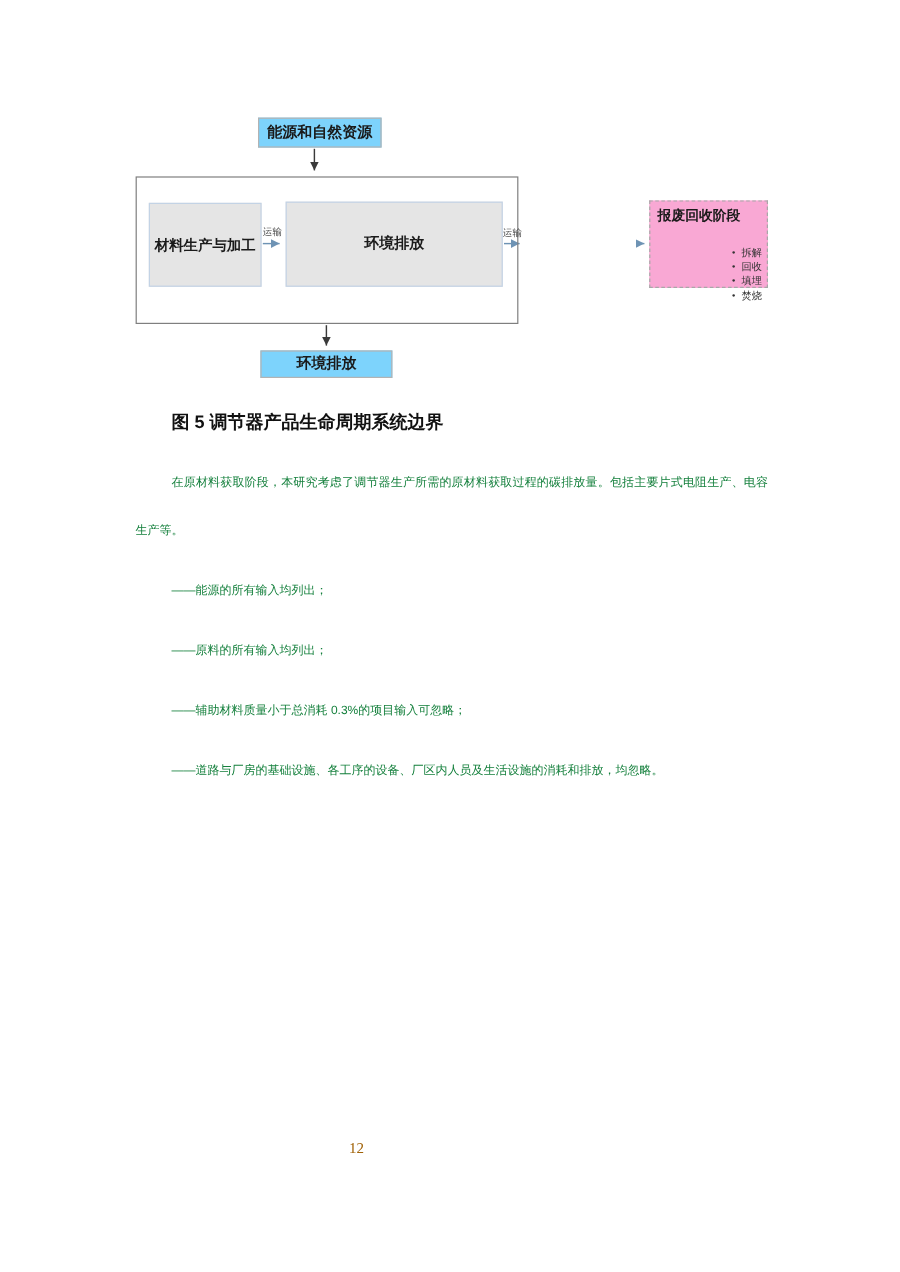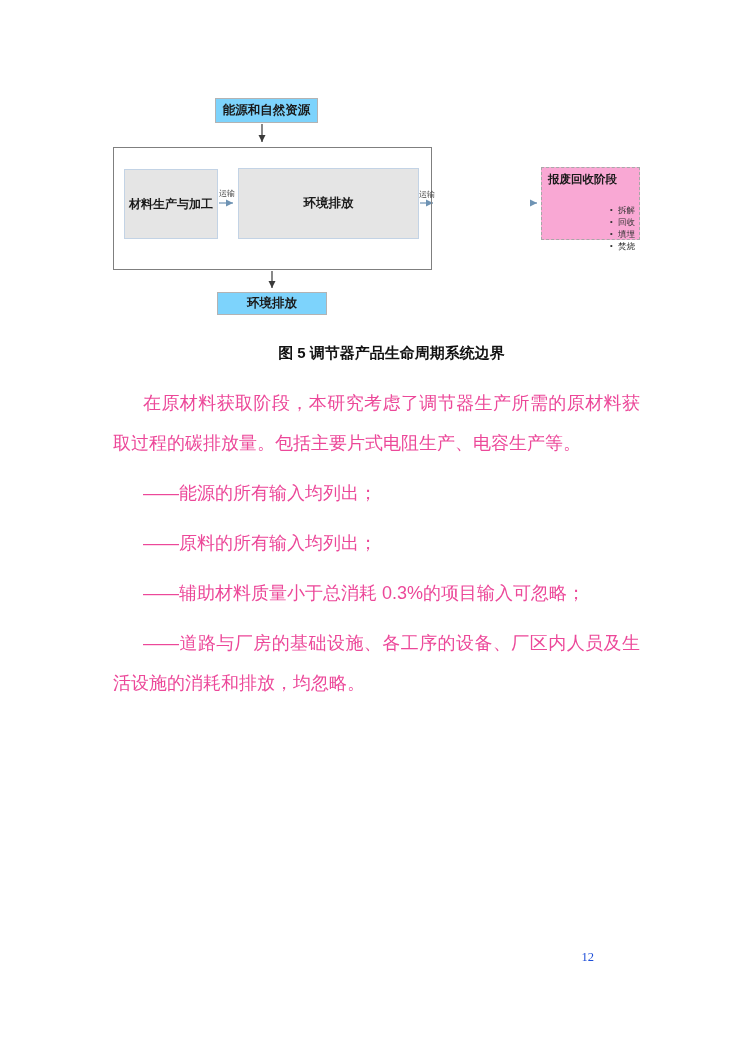--- a/index.html
+++ b/index.html
@@ -79,40 +79,39 @@
     left: 113px; top: 333px;
     width: 527px;
   }
   .caption {
     font-size: 15px;
     font-weight: 600;
     line-height: 40px;
     text-indent: 30px;
     margin-bottom: 10px;
     color: #111;
-    text-align: center;
   }
   .para {
-    font-size: 18px;
+    font-size: 10px;
     font-weight: 500;
     line-height: 40px;
     text-indent: 30px;
     text-align: justify;
     margin-bottom: 10px;
-    color: #ec4899;
+    color: #15803d;
   }
 
   .page-number {
     position: absolute;
     left: 0; top: 950px;
     width: 594px;
-    text-align: right;
+    text-align: center;
     font-family: "Liberation Serif", serif;
     font-size: 12.5px;
-    color: #1d4ed8;
+    color: #a16207;
   }
 </style>
 </head>
 <body>
 
 <div class="page">
 
   <div class="diagram">
 
     <svg class="arrows" viewBox="0 0 750 335" xmlns="http://www.w3.org/2000/svg">

